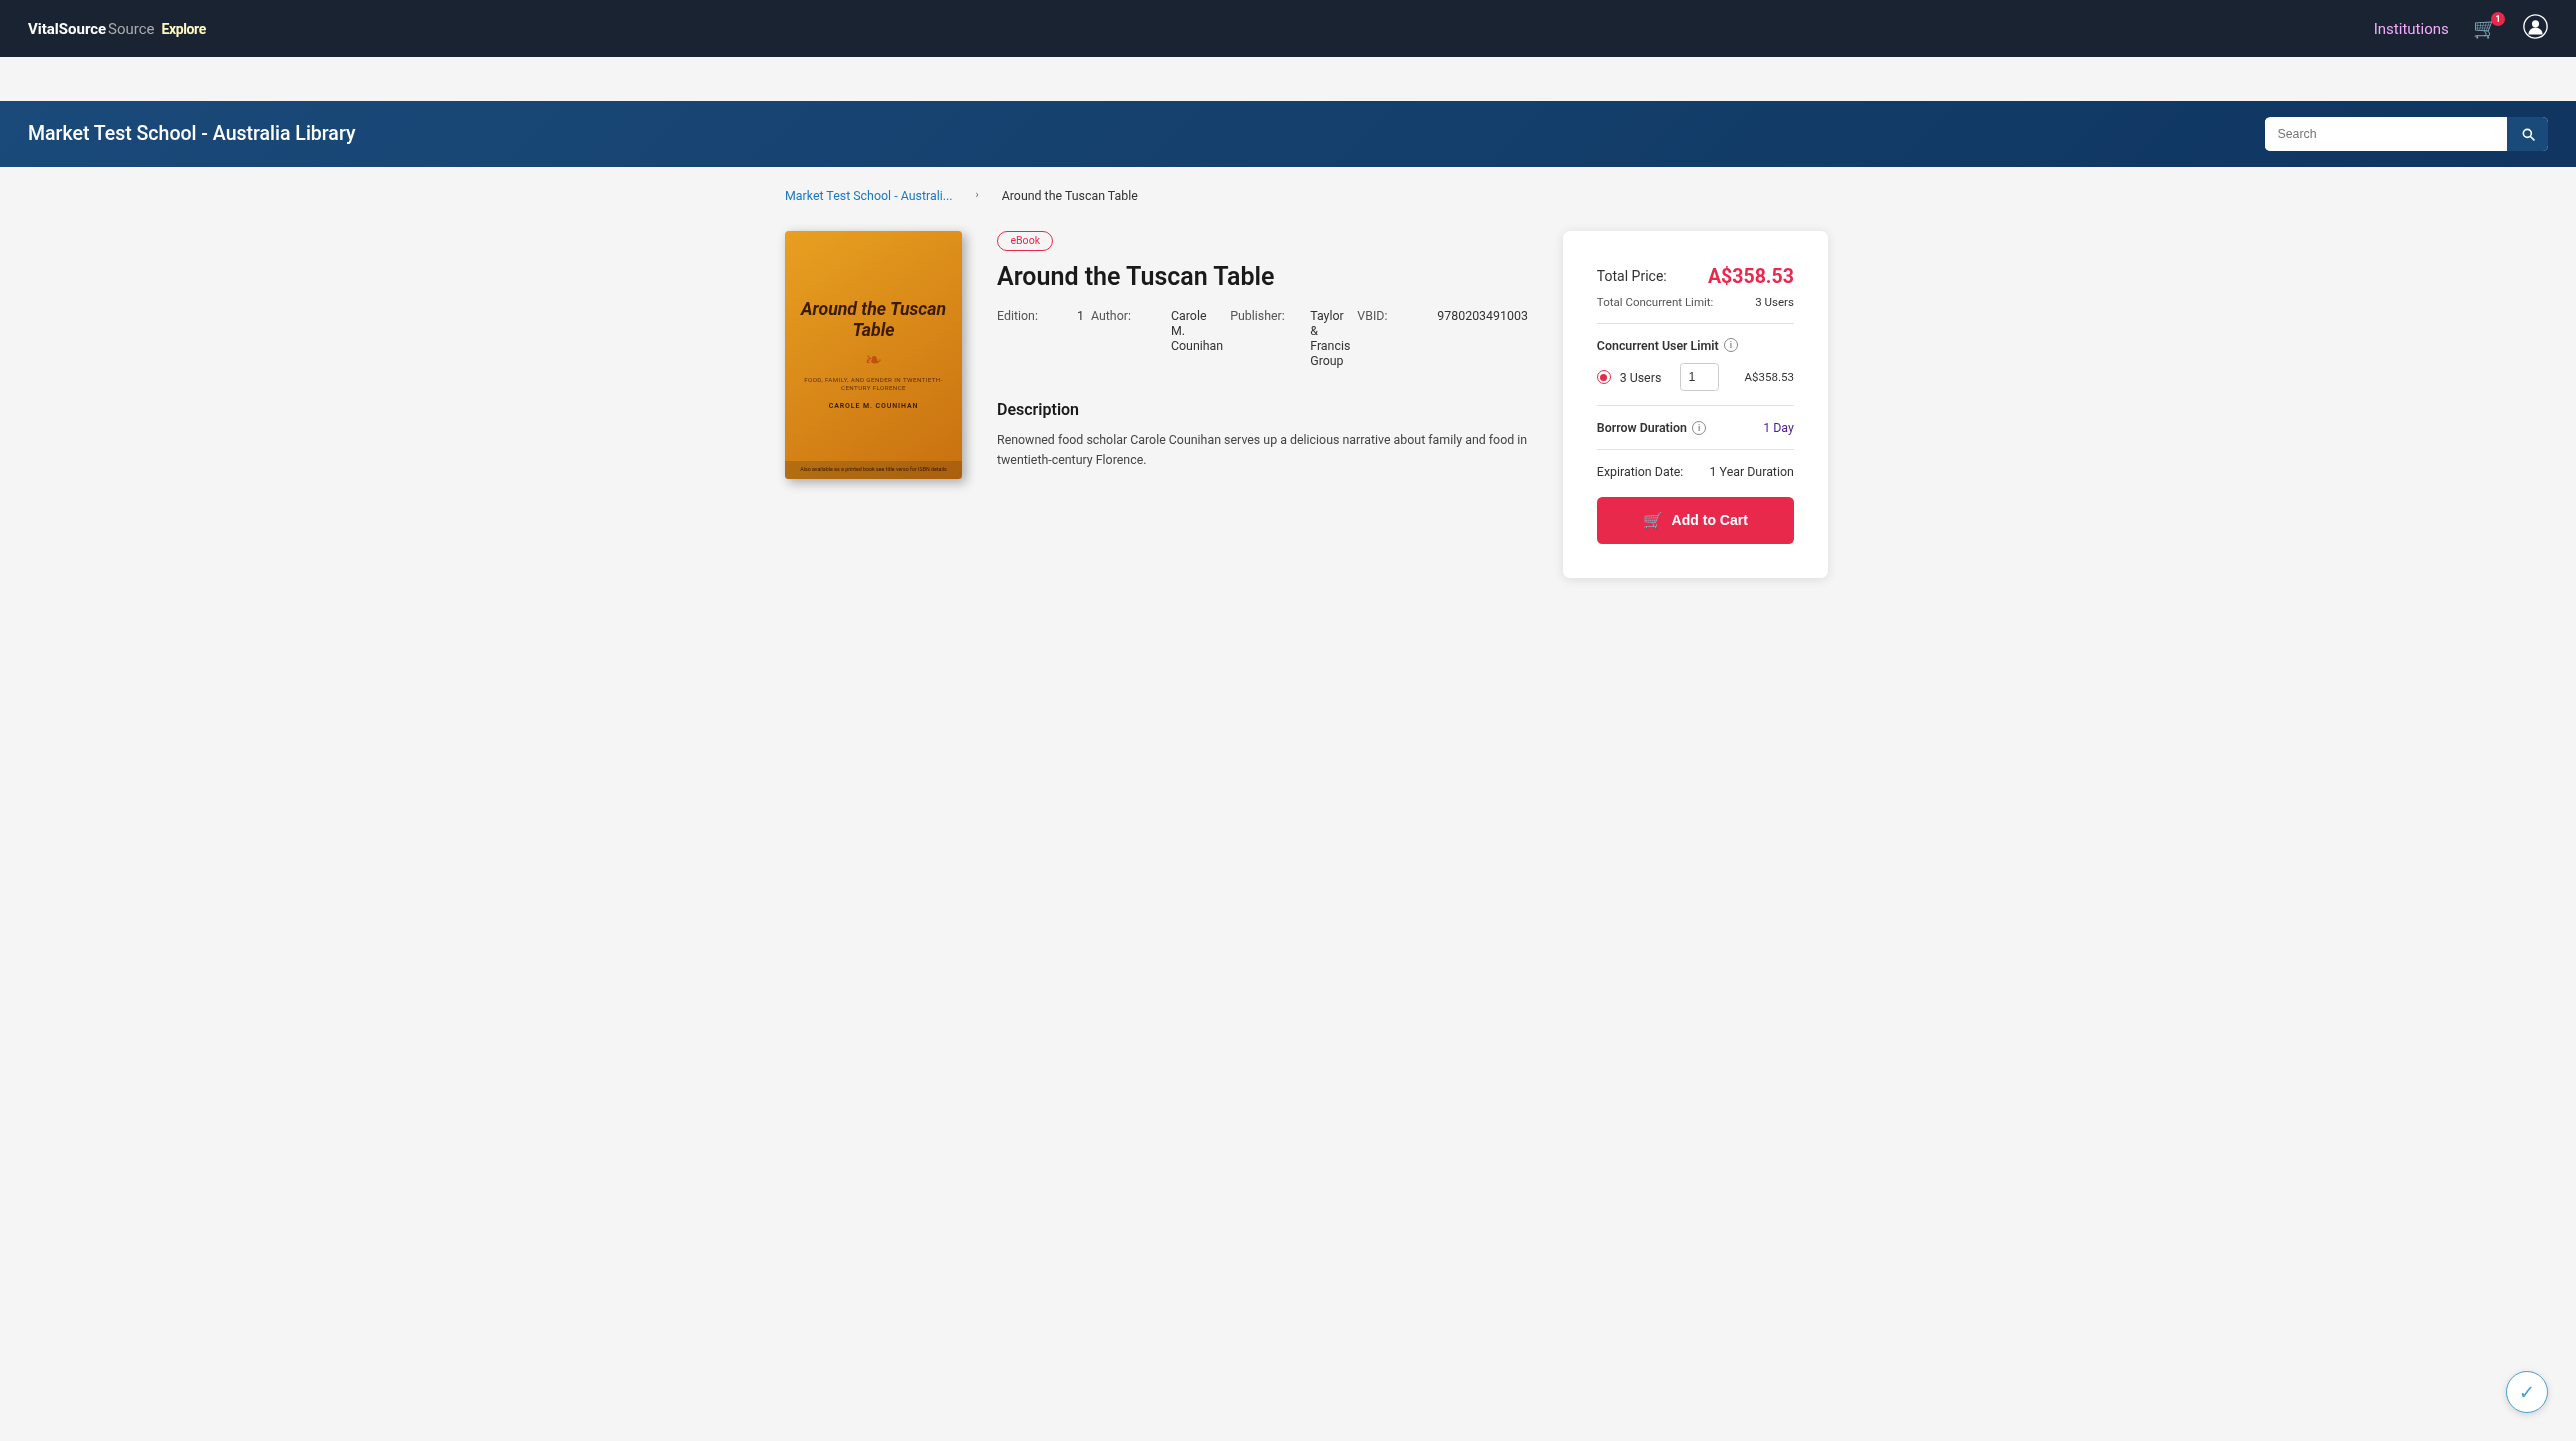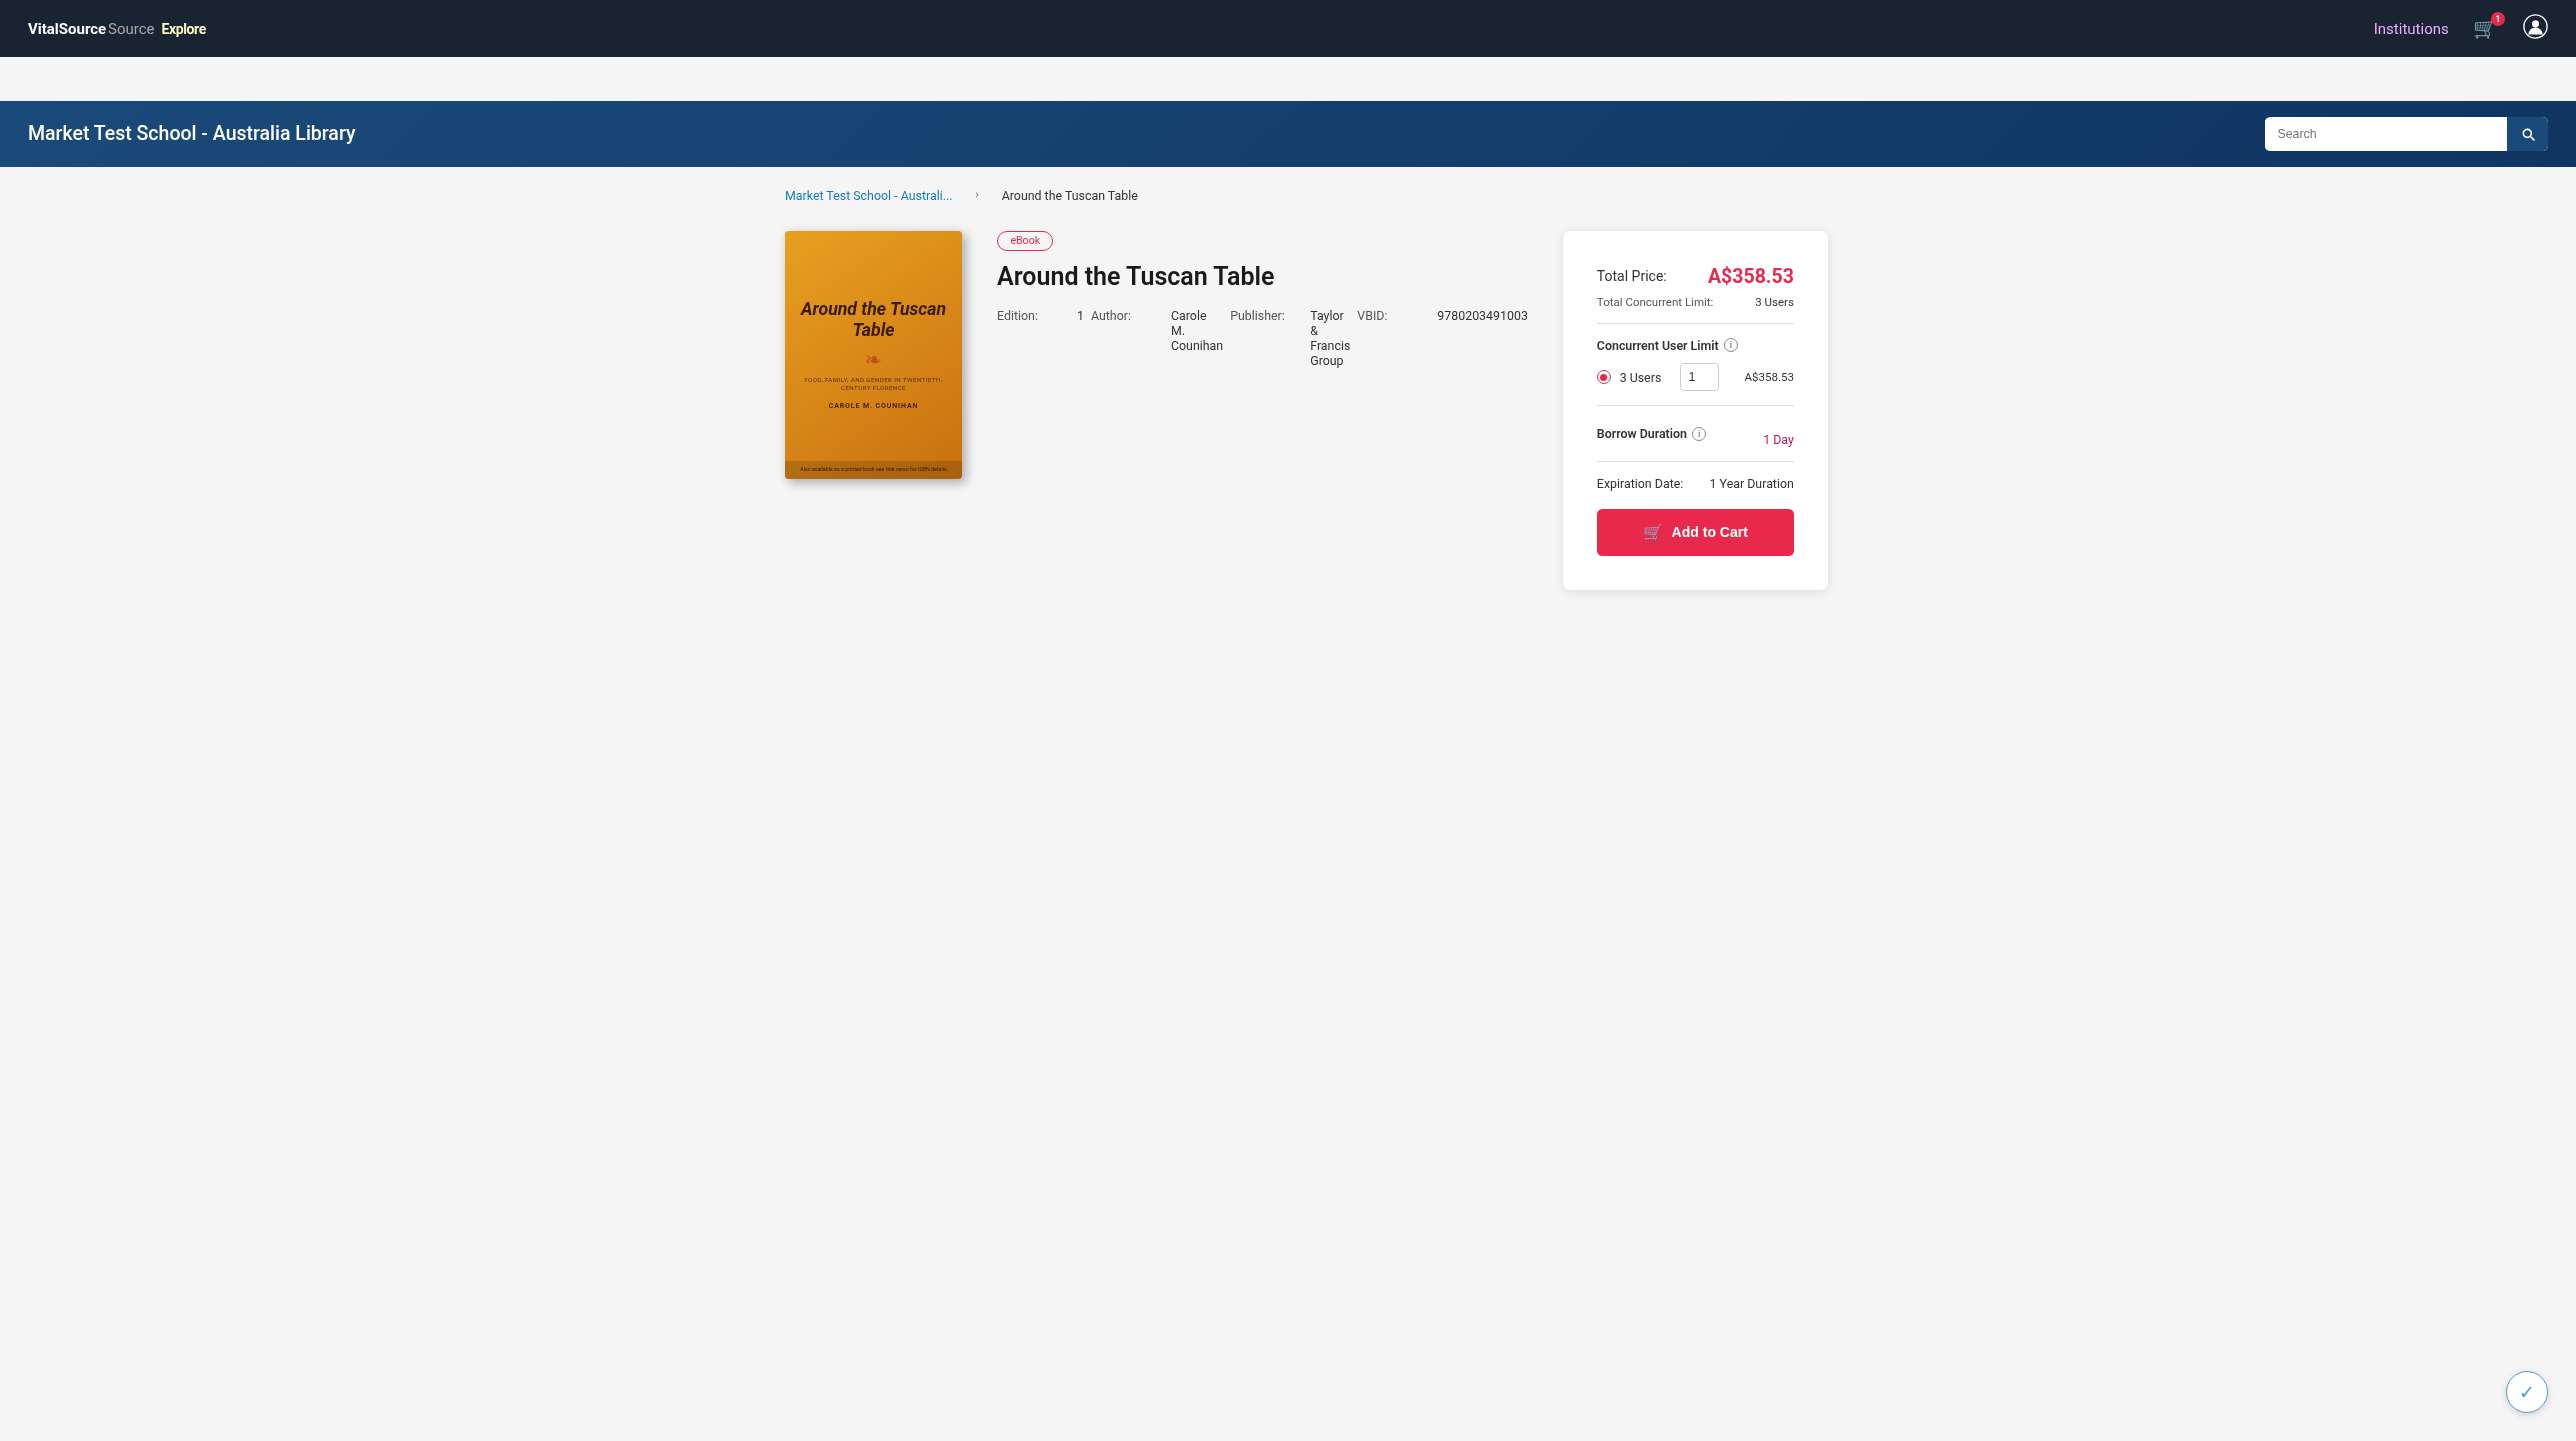--- a/index.html
+++ b/index.html
@@ -371,22 +371,21 @@
     .borrow-label {
       font-size: 12.4px;
       font-weight: 600;
       color: #333;
       display: flex;
       align-items: center;
       gap: 5.3px;
     }
     .borrow-value {
       font-size: 12.4px;
-      color: #be185d;
-      margin-top: 12px;
+      color: #4c1d95;
     }
     .expiry-row {
       display: flex;
       justify-content: space-between;
       align-items: center;
       margin-top: 7px;
     }
     .expiry-label {
       font-size: 12.4px;
       color: #333;
@@ -532,20 +531,24 @@
         <div class="meta-row">
           <span class="meta-label">Publisher:</span>
           <span class="meta-value">Taylor &amp; Francis Group</span>
         </div>
         <div class="meta-row">
           <span class="meta-label">VBID:</span>
           <span class="meta-value">9780203491003</span>
         </div>
       </div>
 
+      <div class="description-section">
+        <h3 class="description-title">Description</h3>
+        <p class="description-text">Renowned food scholar Carole Counihan serves up a delicious narrative about family and food in twentieth-century Florence.</p>
+      </div>
     </div>
 
     <aside class="pricing-panel">
 
       <div class="price-header">
         <span class="price-label">Total Price:</span>
         <span class="price-value">A$358.53</span>
       </div>
       <div class="concurrent-limit-row">
         <span>Total Concurrent Limit:</span>

